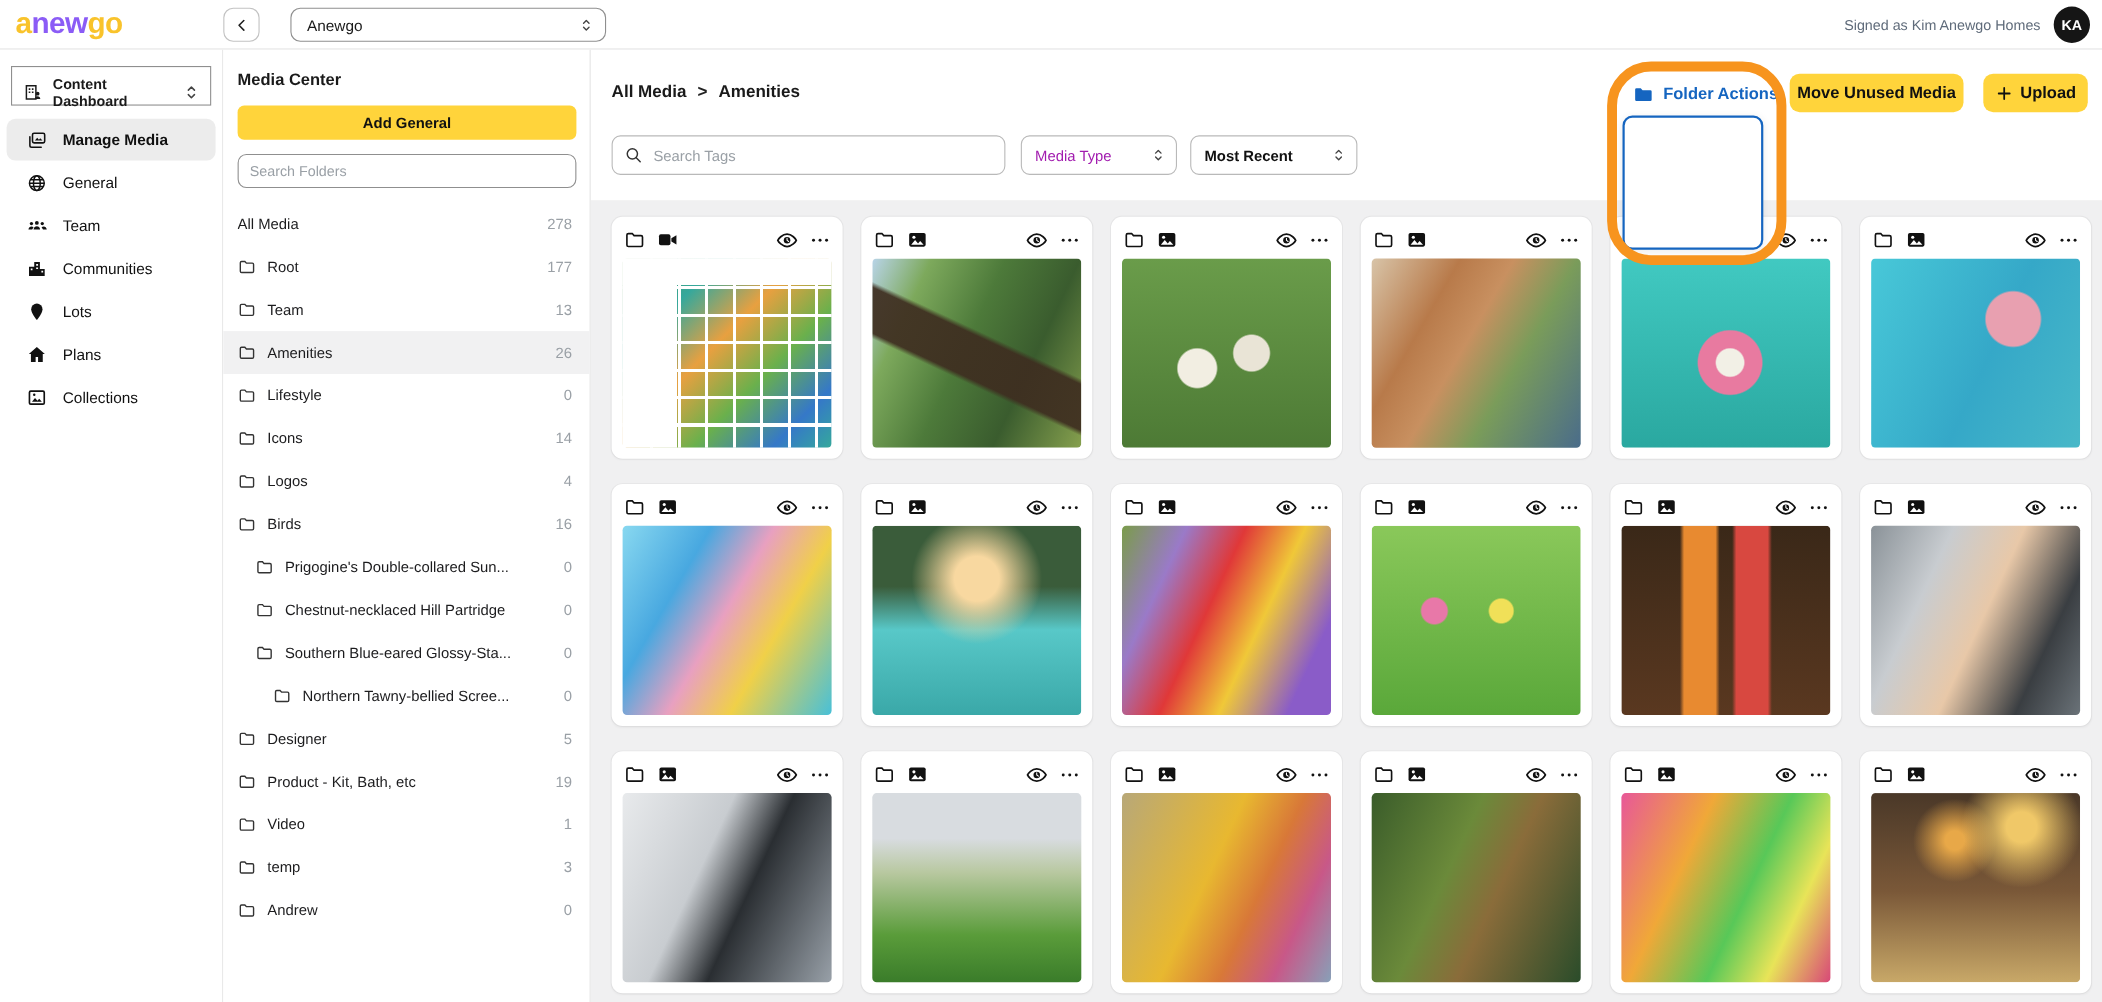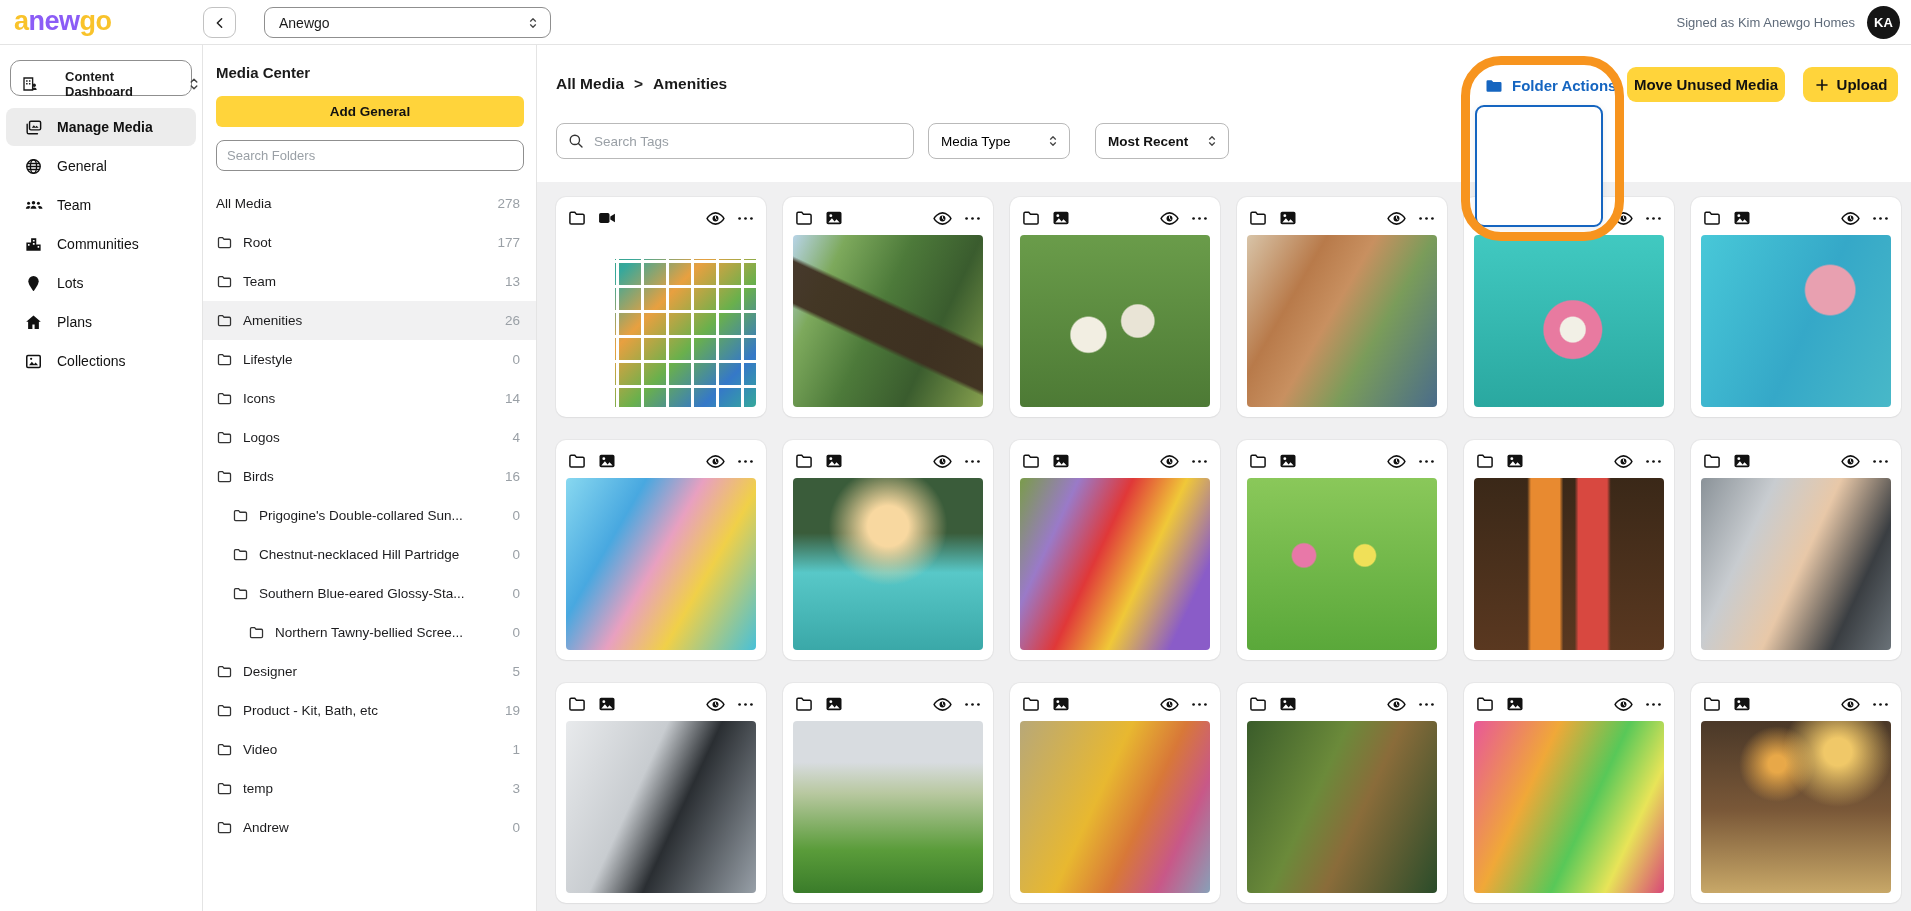--- a/index.html
+++ b/index.html
@@ -16,21 +16,21 @@
   .collapse-btn{position:absolute;left:203px;top:7px;width:33px;height:31px;border:1px solid #c2c2c2;border-radius:9px;background:#fff;display:flex;align-items:center;justify-content:center;cursor:pointer;}
   .collapse-btn .ico{width:16px;height:16px;color:#222;}
   .org-select{position:absolute;left:264px;top:7px;width:287px;height:31px;border:1px solid #8f8f8f;border-radius:9px;background:#fff;display:flex;align-items:center;padding:0 9px 0 14px;font-size:14px;cursor:pointer;}
   .org-select .grow{flex:1;}
   .arrows{width:16px;height:16px;color:#444;}
   .signed{position:absolute;right:56px;top:0;height:45px;display:flex;align-items:center;font-size:13px;color:#5f6b7a;}
   .avatar{position:absolute;right:11px;top:6px;width:33px;height:33px;border-radius:50%;background:#151515;color:#fff;display:flex;align-items:center;justify-content:center;font-size:13px;font-weight:700;cursor:pointer;}
 
   
   .sidebar-left{position:absolute;top:45px;left:0;width:203px;bottom:0;background:#fff;border-right:1px solid #e4e4e4;z-index:5;}
-  .dash-select{margin:15px 10px 12px;height:36px;border:1px solid #8f8f8f;border-radius:10px;display:flex;align-items:center;gap:26px;padding:12px 8px 0 10px;font-size:13px;font-weight:700;cursor:pointer;}
+  .dash-select{margin:15px 10px 12px;height:36px;border:1px solid #8f8f8f;border-radius:0;display:flex;align-items:center;gap:9px;padding:12px 8px 0 10px;font-size:13px;font-weight:700;cursor:pointer;}
   .dash-select .ico{width:18px;height:18px;}
   .dash-select .grow{flex:1;}
   .nav-item{height:38px;margin:1px 6px;border-radius:8px;display:flex;align-items:center;gap:14px;padding:0 8px 0 18px;font-size:14px;color:#111;cursor:pointer;}
   .nav-item .ico{width:19px;height:19px;color:#111;}
   .nav-item.active{background:#ececec;font-weight:700;}
 
   
   .folder-panel{position:absolute;top:45px;left:203px;width:334px;bottom:0;background:#fff;border-right:1px solid #e4e4e4;z-index:5;}
   .fp-title{margin:19px 0 0 13px;font-size:15px;font-weight:700;}
   .add-folder-btn{display:block;margin:15px 13px 0;width:308px;height:31px;background:#FFD43B;border:none;border-radius:6px;font-family:inherit;font-size:13.5px;font-weight:700;color:#111;cursor:pointer;}
@@ -48,22 +48,22 @@
   .main-header{position:absolute;top:0;left:0;right:0;height:137px;background:#fff;}
   .breadcrumb{position:absolute;left:19px;top:30px;font-size:15.5px;font-weight:700;display:flex;gap:10px;align-items:center;}
   .breadcrumb .sep{font-weight:700;color:#222;}
   .search-tags{position:absolute;left:19px;top:78px;width:358px;height:36px;border:1px solid #b9b9b9;border-radius:8px;background:#fff;display:flex;align-items:center;gap:9px;padding:0 10px;}
   .search-tags .ico{width:18px;height:18px;color:#333;}
   .search-tags input{border:none;outline:none;flex:1;font-family:inherit;font-size:13.5px;background:transparent;color:#333;}
   .search-tags input::placeholder{color:#9aa0a6;}
   .select-box{position:absolute;top:78px;height:36px;border:1px solid #b9b9b9;border-radius:8px;background:#fff;display:flex;align-items:center;padding:0 8px 0 12px;font-size:13.5px;cursor:pointer;}
   .select-box .grow{flex:1;}
   .media-type{left:391px;width:142px;}
-  .media-type .val{color:#000000;}
-  .most-recent{left:545px;width:134px;margin-left:13px;}
+  .media-type .val{color:#a21caf;}
+  .most-recent{left:545px;width:152px;}
   .most-recent .val{color:#111;font-weight:600;}
 
   .fa-btn{position:absolute;left:947px;top:27px;height:27px;display:flex;align-items:center;gap:8px;color:#1565C0;font-size:15px;font-weight:700;cursor:pointer;z-index:10;background:transparent;border:none;font-family:inherit;}
   .fa-btn .ico{width:20px;height:20px;color:#1565C0;}
   .yellow-btn{position:absolute;top:22px;height:35px;background:#FFD43B;border:none;border-radius:9px;font-family:inherit;font-size:15px;font-weight:700;color:#111;cursor:pointer;display:flex;align-items:center;justify-content:center;gap:7px;}
   .move-btn{left:1090px;width:158px;}
   .upload-btn{left:1266px;width:95px;}
   .upload-btn .ico{width:16px;height:16px;color:#111;}
 
   .fa-menu{position:absolute;left:938px;top:60px;width:128px;height:122px;background:#fff;border:2px solid #1565C0;border-radius:9px;z-index:30;padding:8px 0;box-shadow:0 2px 8px rgba(0,0,0,.08);}

